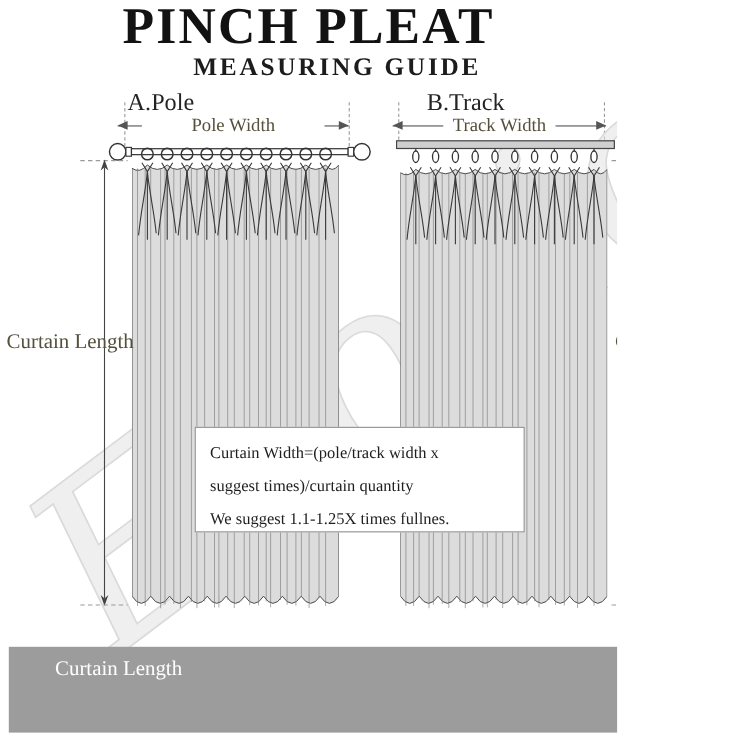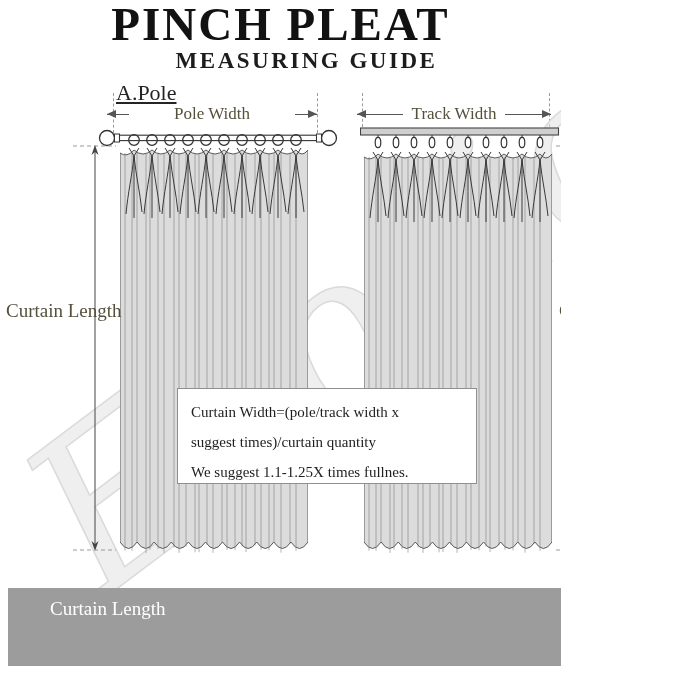--- a/index.html
+++ b/index.html
@@ -12,21 +12,21 @@
     position:absolute; top:-2px; left:0; width:100%; text-align:center;
     font-size:47px; font-weight:bold; letter-spacing:2px; color:#121212; line-height:52px;
   }
   .subtitle{
     position:absolute; top:48px; left:0; width:100%; text-align:center;
     font-size:23px; font-weight:bold; letter-spacing:2.5px; color:#1c1c1c;margin-left:26px;
   }
   .section-label{
     position:absolute; top:80px; font-size:22px; color:#242424;
   }
-  #label-a{left:116px;text-decoration:underline;} #label-b{left:388px;}
+  #label-a{left:116px;} #label-b{left:388px;}
 
   
   .w-arrow{
     position:absolute; top:103px; height:22px; display:flex; align-items:center;
     color:#55503c; font-size:17px; z-index:4;
   }
   #pole-arrow{left:107px; width:210px;gap:36px;}
   #track-arrow{left:357px; width:194px;justify-content:flex-end;}
   .w-arrow .aline{flex:1; height:0; border-top:1px solid #555; position:relative;}
   .w-arrow .aline.l:before{
@@ -91,20 +91,21 @@
 <body>
 
 <div id="stage">
 
   <div class="title">PINCH PLEAT</div>
   <div class="subtitle">MEASURING GUIDE</div>
 
   <div class="watermark">Ecosie</div>
 
   <div id="label-a" class="section-label">A.Pole</div>
+  <div id="label-b" class="section-label">B.Track</div>
 
   <div id="guide-pole-l" class="vguide"></div>
   <div id="guide-pole-r" class="vguide"></div>
   <div id="guide-track-l" class="vguide"></div>
   <div id="guide-track-r" class="vguide"></div>
 
   <div id="pole-arrow" class="w-arrow">
     <span class="aline l"></span>
     <span class="wlabel">Pole Width</span>
     <span class="aline r"></span>

